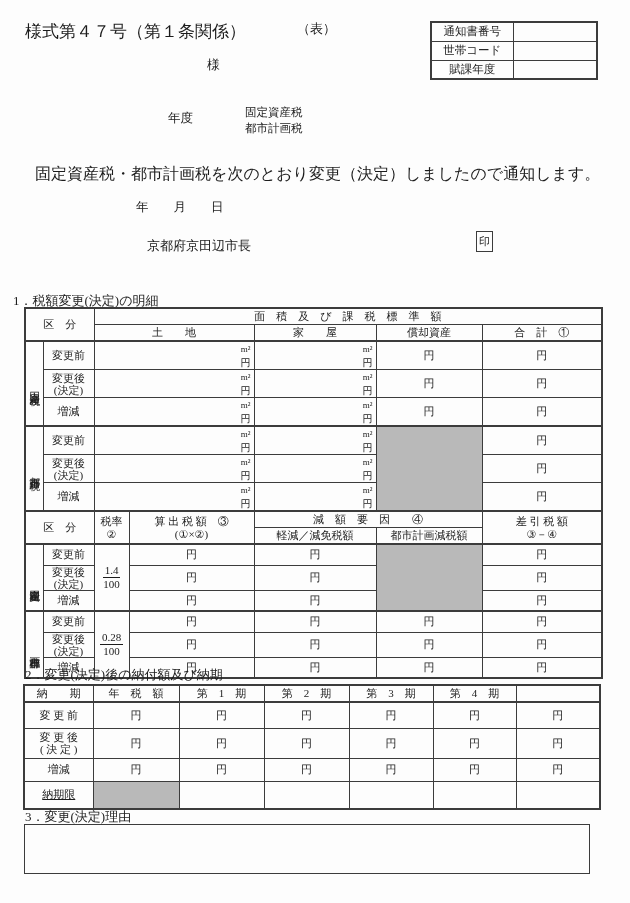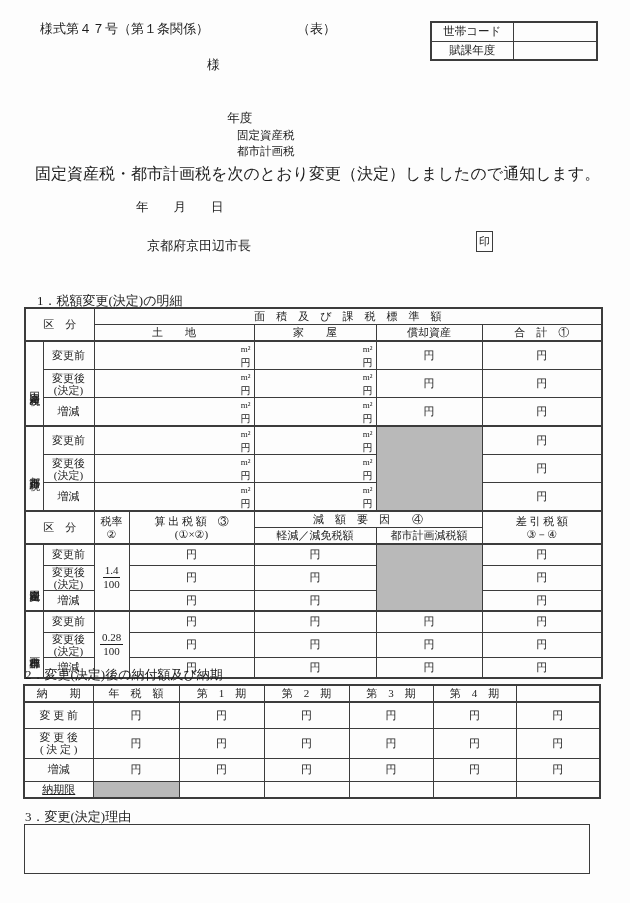--- a/index.html
+++ b/index.html
@@ -6,62 +6,62 @@
   html,body { background:#fff; }
   body {
     width:630px; height:903px;
     font-family:"Liberation Serif","DejaVu Serif",serif;
     color:#1c1c1c;
   }
   #page { position:relative; width:630px; height:903px; background:#fdfdfd; overflow:hidden; }
   .abs { position:absolute; white-space:nowrap; }
 
   
-  .form-no { left:40px; top:20px; font-size:13px; }
+  .form-no { left:25px; top:20px; font-size:17px; }
   .front-label { left:297px; top:20px; font-size:13px; }
   .info-t { position:absolute; left:430px; top:21px; border-collapse:collapse; table-layout:fixed; border:2px solid #3c3c3c; }
   .info-t td { border:1px solid #3c3c3c; height:19px; font-size:11.5px; padding:0 2px; }
   .info-t td.lab { width:82px; text-align:center; }
   .info-t td.val { width:84px; }
   .addressee { left:207px; top:56px; font-size:13px; }
 
-  .titlebox { left:185px; top:104px; display:flex; align-items:center;flex-direction:column; }
+  .titlebox { left:168px; top:104px; display:flex; align-items:flex-start; }
   .nendo { font-size:12.5px; margin-top:6px; }
   .taxstack { margin-left:52px; font-size:11.5px; line-height:16px; text-align:left; }
   .docname { margin-left:26px; font-size:13.5px; margin-top:4px; }
 
   .notice { left:35px; top:164px; font-size:16px; }
   .dateline { left:136px; top:199px; font-size:12.5px; }
   .issuer { left:147px; top:237px; font-size:13px; }
   .sealbox { left:476px; top:231px; width:17px; height:21px; border:1px solid #3c3c3c;
              display:flex; align-items:center; justify-content:center; font-size:11px; }
 
   .taxpayer { left:285px; top:264px; width:307px; height:24px; border:2px solid #3c3c3c; display:flex; background:#fdfdfd; }
   .tp-label { width:80px; border-right:1px solid #3c3c3c; font-size:12px; display:flex; align-items:center; justify-content:center; }
   .tp-value { flex:1; }
 
   .sec-h { font-size:13px; }
-  .h1 { left:37px; top:292px; }
+  .h1 { left:13px; top:292px; }
   .h2 { left:25px; top:666px; }
   .h3 { left:25px; top:808px; }
 
   
   table.grid { border-collapse:collapse; table-layout:fixed; border:2px solid #3c3c3c; background:#fdfdfd; }
   table.grid th, table.grid td { border:1px solid #3c3c3c; font-weight:normal; font-size:11px; padding:0; vertical-align:middle; text-align:center; overflow:hidden; }
   .t1 { position:absolute; left:24px; top:307px; width:579px;border-radius:20px; }
   .t2 { position:absolute; left:23px; top:684px; width:578px; }
 
   tr.rh16 > th, tr.rh16 > td { height:16px; }
   tr.rh28 > td, tr.rh28 > th { height:28px; }
   tr.rh21 > td, tr.rh21 > th { height:21px; }
   tr.rh17 > th { height:17px; }
   tr.rh26 > td { height:26px; }
   tr.rh30 > td { height:30px; }
   tr.rh23 > td { height:23px; }
-  tr.rh24 > td { height:16px;text-decoration:underline; }
+  tr.rh24 > td { height:28px;text-decoration:underline; }
 
   th.bb2, td.bb2 { border-bottom-width:2px !important; }
   tr.bt2 > th, tr.bt2 > td { border-top-width:2px; }
 
   .vlab span { display:inline-block; writing-mode:vertical-rl; text-orientation:upright; font-size:10.5px; letter-spacing:1px; line-height:16px; }
   .vlab.tight span { letter-spacing:0; }
 
   .rlab { font-size:11px; }
   .rlab div { line-height:12px; }
 
@@ -81,20 +81,24 @@
 </head>
 <body>
 
 <div id="page">
 
   <div class="abs form-no">様式第４７号（第１条関係）</div>
   <div class="abs front-label">（表）</div>
 
   <table class="info-t">
     <tbody>
+        <tr>
+      <td class="lab">通知書番号</td>
+      <td class="val"></td>
+    </tr>
     <tr>
       <td class="lab">世帯コード</td>
       <td class="val"></td>
     </tr>
     <tr>
       <td class="lab">賦課年度</td>
       <td class="val"></td>
     </tr>
   </tbody>
     </table>

